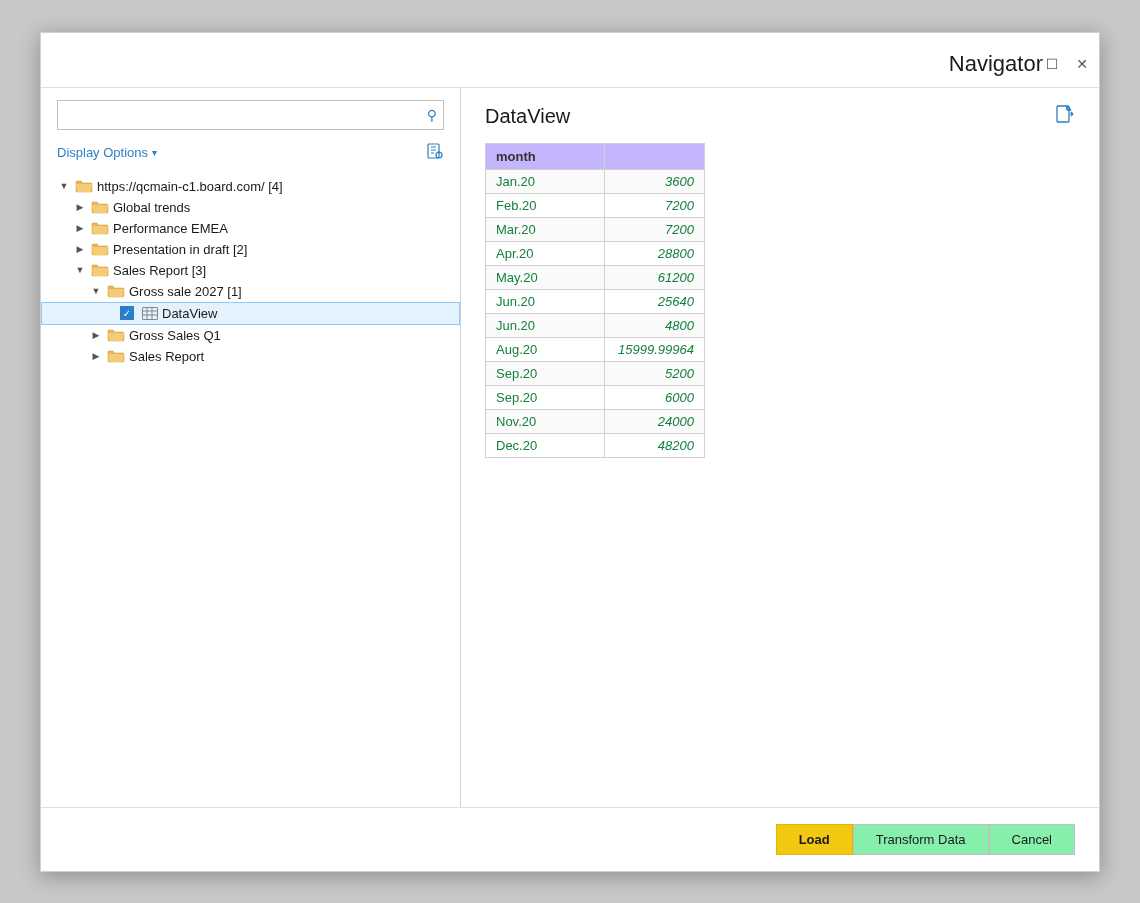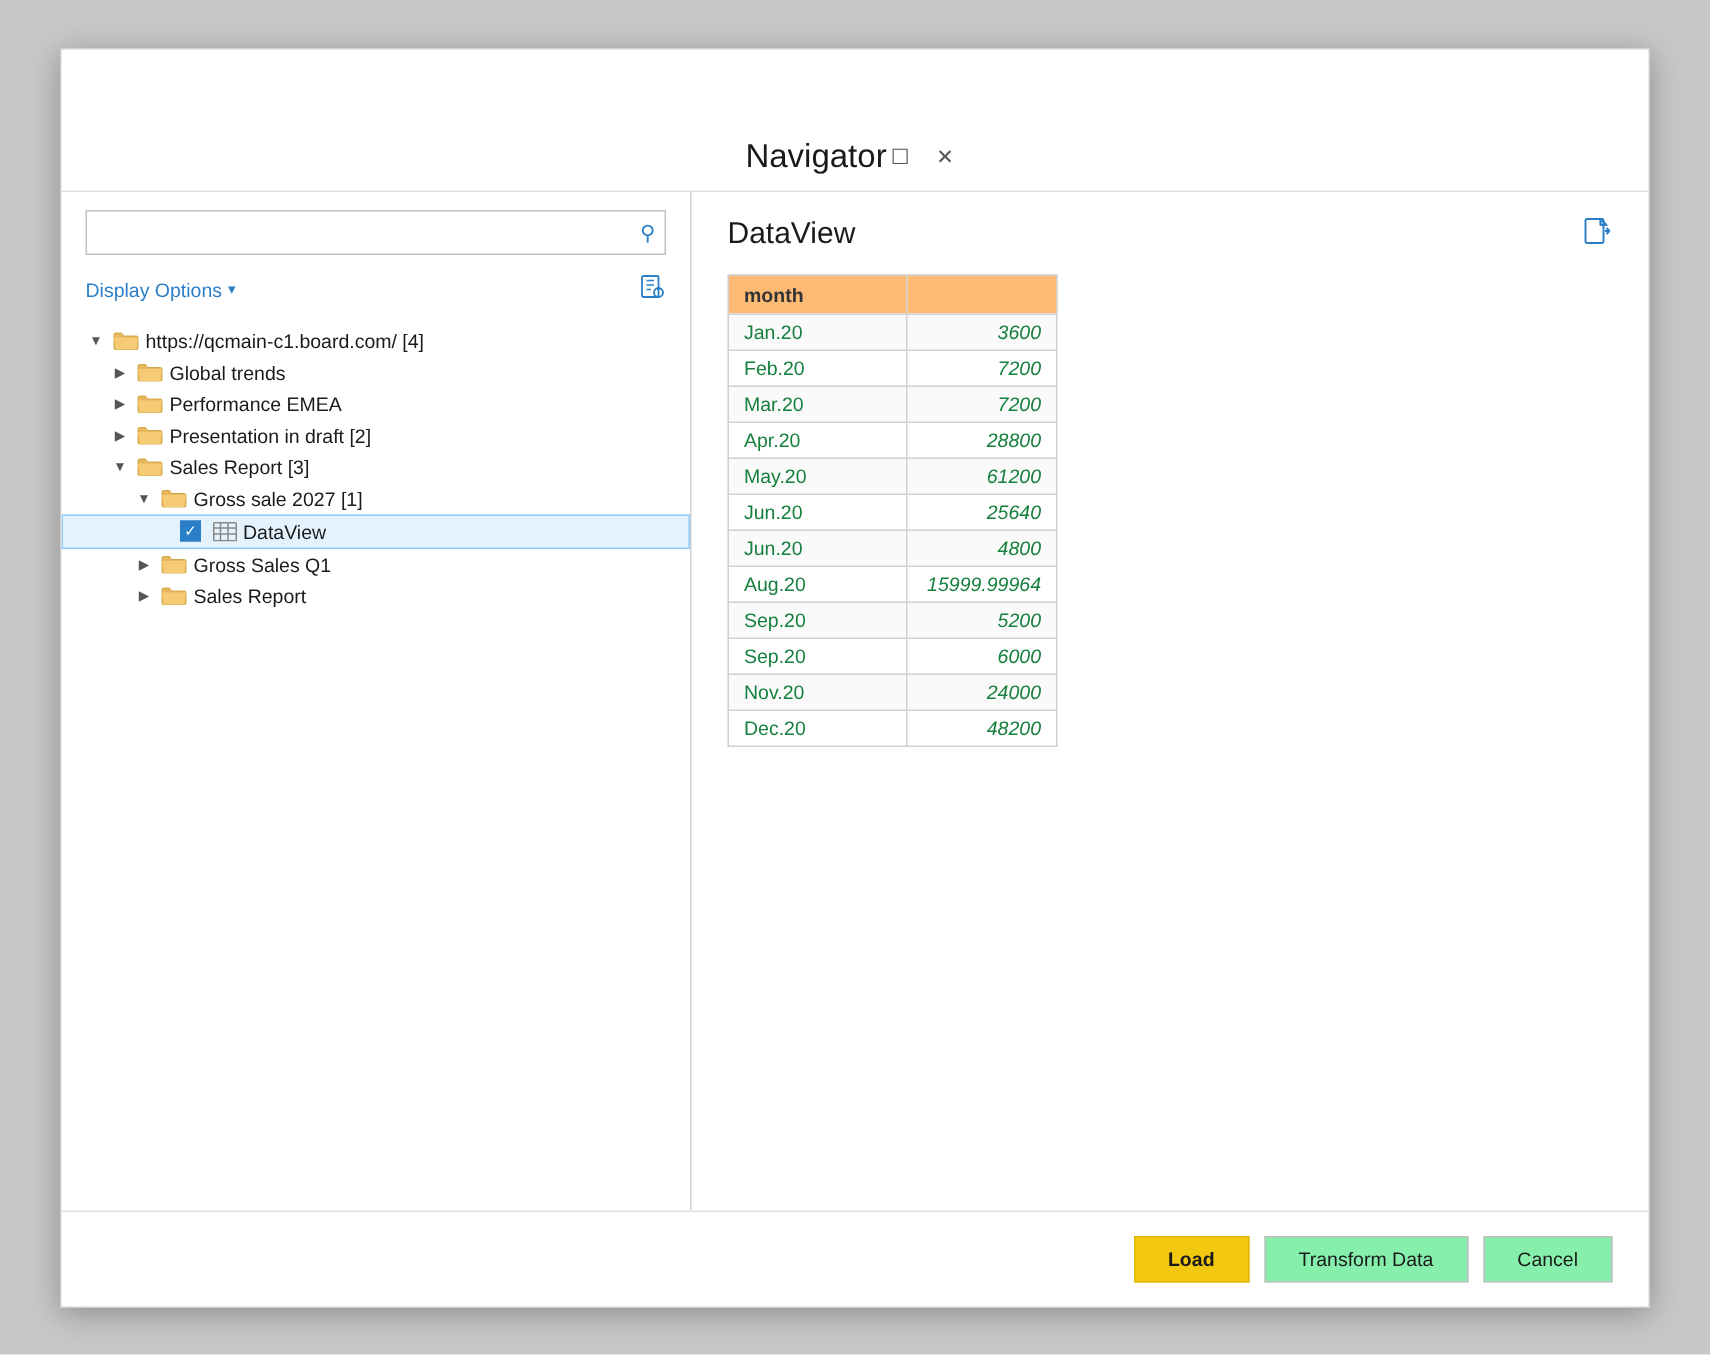--- a/index.html
+++ b/index.html
@@ -18,23 +18,22 @@
       min-height: 840px;
       border: 1px solid #d0d0d0;
       box-shadow: 0 4px 20px rgba(0,0,0,0.3);
       display: flex;
       flex-direction: column;
       position: relative;
     }
     .title-bar {
       display: flex;
       align-items: center;
-      justify-content: center;
-      padding: 18px 28px 10px 24px;
-      margin-top: 40px;
+      justify-content: flex-end;
+      padding: 18px 8px 10px 24px;
     }
     .title-bar-title {
       font-size: 22px;
       font-weight: 300;
       color: #1a1a1a;
     }
     .title-bar-controls {
       display: flex;
       gap: 12px;
       align-items: center;
@@ -205,21 +204,21 @@
       font-size: 18px;
       color: #2b7fc7;
       cursor: pointer;
     }
     .data-table {
       border-collapse: collapse;
       width: 220px;
       font-size: 13px;
     }
     .data-table th {
-      background: #fdba74;
+      background: #c4b5fd;
       border: 1px solid #d0d0d0;
       padding: 5px 10px;
       text-align: left;
       font-weight: 600;
       color: #333;
     }
     .data-table th.value-col {
       width: 100px;
       text-align: right;
     }
@@ -236,21 +235,20 @@
       background: #fafafa;
     }
     .data-table tr:nth-child(even) td {
       background: #ffffff;
     }
     .footer {
       display: flex;
       justify-content: flex-end;
       align-items: center;
       padding: 16px 24px;
-      gap: 10px;
       border-top: 1px solid #e0e0e0;
     }
     .btn {
       padding: 7px 22px;
       font-size: 13px;
       cursor: pointer;
       border: 1px solid #c0c0c0;
       background: #86efac;
       color: #1a1a1a;
     }

